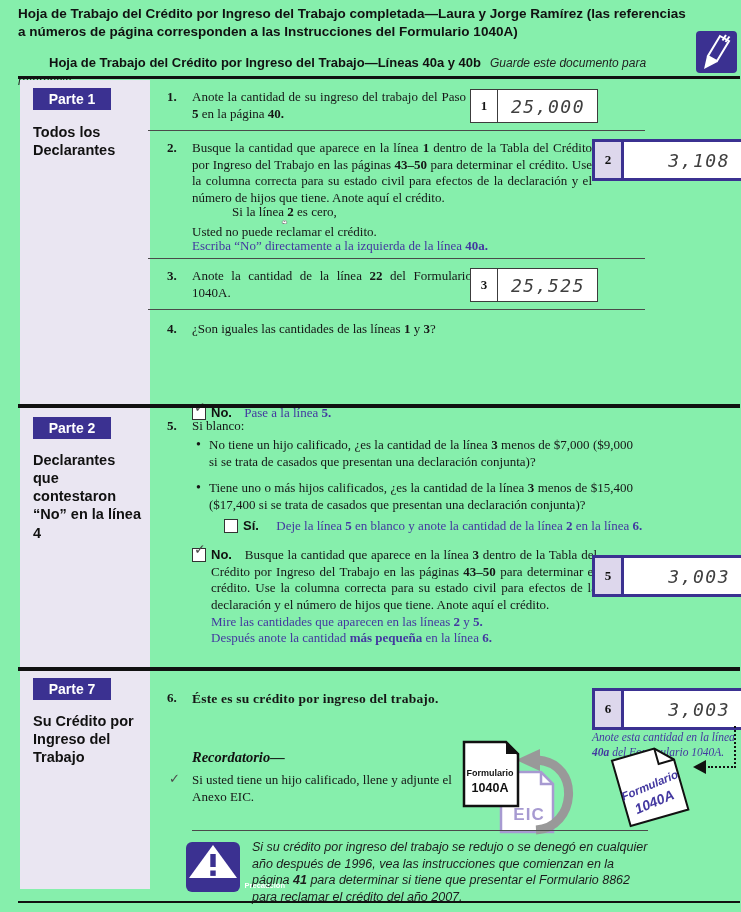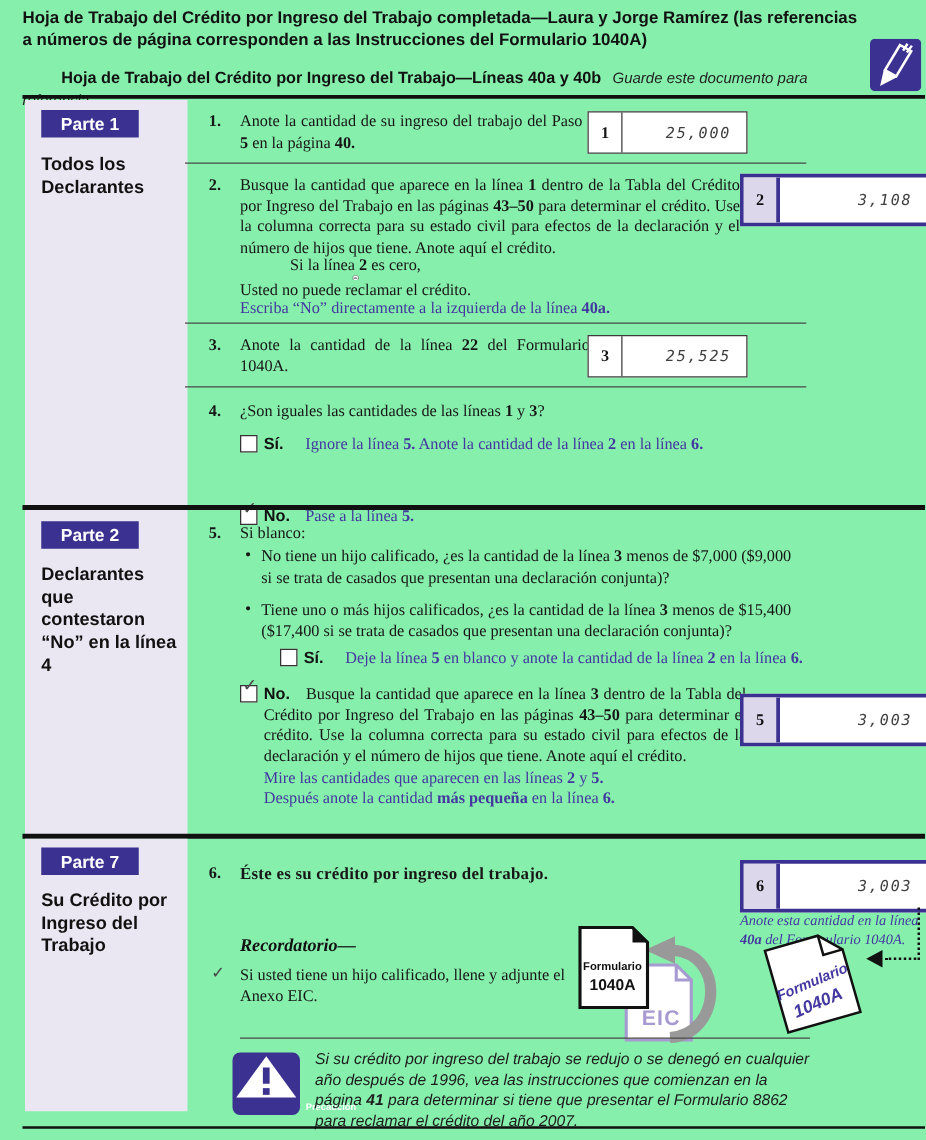--- a/index.html
+++ b/index.html
@@ -26,21 +26,21 @@
   .bold-step{font-weight:700;font-size:13.5px;letter-spacing:.2px;}
 
   .amount-box{position:absolute;display:flex;background:#fff;}
   .amount-box.thin{border:1.5px solid #3c3c3c;}
   .amount-box.thin .n{width:26px;border-right:1.5px solid #3c3c3c;display:flex;align-items:center;
       justify-content:center;font:700 13px "Liberation Serif",serif;}
   .amount-box.thick{border:3px solid #3b3191;}
   .amount-box.thick .n{width:26px;border-right:3px solid #3b3191;background:#ddd7ec;display:flex;
       align-items:center;justify-content:center;font:700 13px "Liberation Serif",serif;color:#111;}
   .amount-box .v{flex:1;display:flex;align-items:center;justify-content:flex-end;padding-right:12px;
-      font-family:"DejaVu Sans Mono",monospace;font-style:italic;font-size:12px;
+      font-family:"DejaVu Sans Mono",monospace;font-style:italic;font-size:18px;
       letter-spacing:1.5px;color:#3f3f3f;}
 
   .choice-row{position:absolute;font:13px/1.28 "Liberation Serif",serif;}
   .checkbox{position:absolute;left:0;top:1px;width:12px;height:12px;border:1.4px solid #333;background:#fff;}
   .checkbox[data-checked="true"]::after{content:"✓";position:absolute;left:1px;top:-8px;
       font:14px "DejaVu Sans",sans-serif;color:#4a4a4a;}
   .choice-body{margin-left:19px;}
   .choice-label{font:700 13px "Liberation Sans",sans-serif;display:inline-block;min-width:30px;color:#111;}
 
   .bullet{position:absolute;font:13px/1.28 "Liberation Serif",serif;text-align:justify;padding-left:13px;}
@@ -131,27 +131,20 @@
   <div class="step-text" style="left:192px;top:268px;width:280px;"><span>Anote la cantidad de la línea </span><span class="b">22</span><span> del Formulario 1040A.</span></div>
   <div class="amount-box thin" style="left:470px;top:268px;width:126px;height:32px;">
     <span class="n">3</span>
     <span class="v">25,525</span>
   </div>
   <div class="sep" style="left:148px;top:309px;width:497px;"></div>
 
   <div class="step-num" style="left:167px;top:321px;">4.</div>
   <div class="step-text nojust" style="left:192px;top:321px;width:430px;"><span>¿Son iguales las cantidades de las líneas </span><span class="b">1</span><span> y </span><span class="b">3</span><span>?</span></div>
 
-  <div class="choice-row" style="left:192px;top:347px;width:450px;">
-    <span class="checkbox" data-checked="false"></span>
-    <div class="choice-body">
-      <span class="choice-label">Sí.</span>
-      <span class="purple"><span>Ignore la línea </span><span class="b">5.</span><span> Anote la cantidad de la línea </span><span class="b">2</span><span> en la línea </span><span class="b">6.</span></span>
-    </div>
-  </div>
   <div class="choice-row" style="left:192px;top:375px;width:450px;margin-top:30px;">
     <span class="checkbox" data-checked="true"></span>
     <div class="choice-body">
       <span class="choice-label">No.</span>
       <span class="purple"><span>Pase a la línea </span><span class="b">5.</span></span>
     </div>
   </div>
 
   <div class="rule" style="left:18px;top:404px;width:722px;height:4px;"></div>
 

